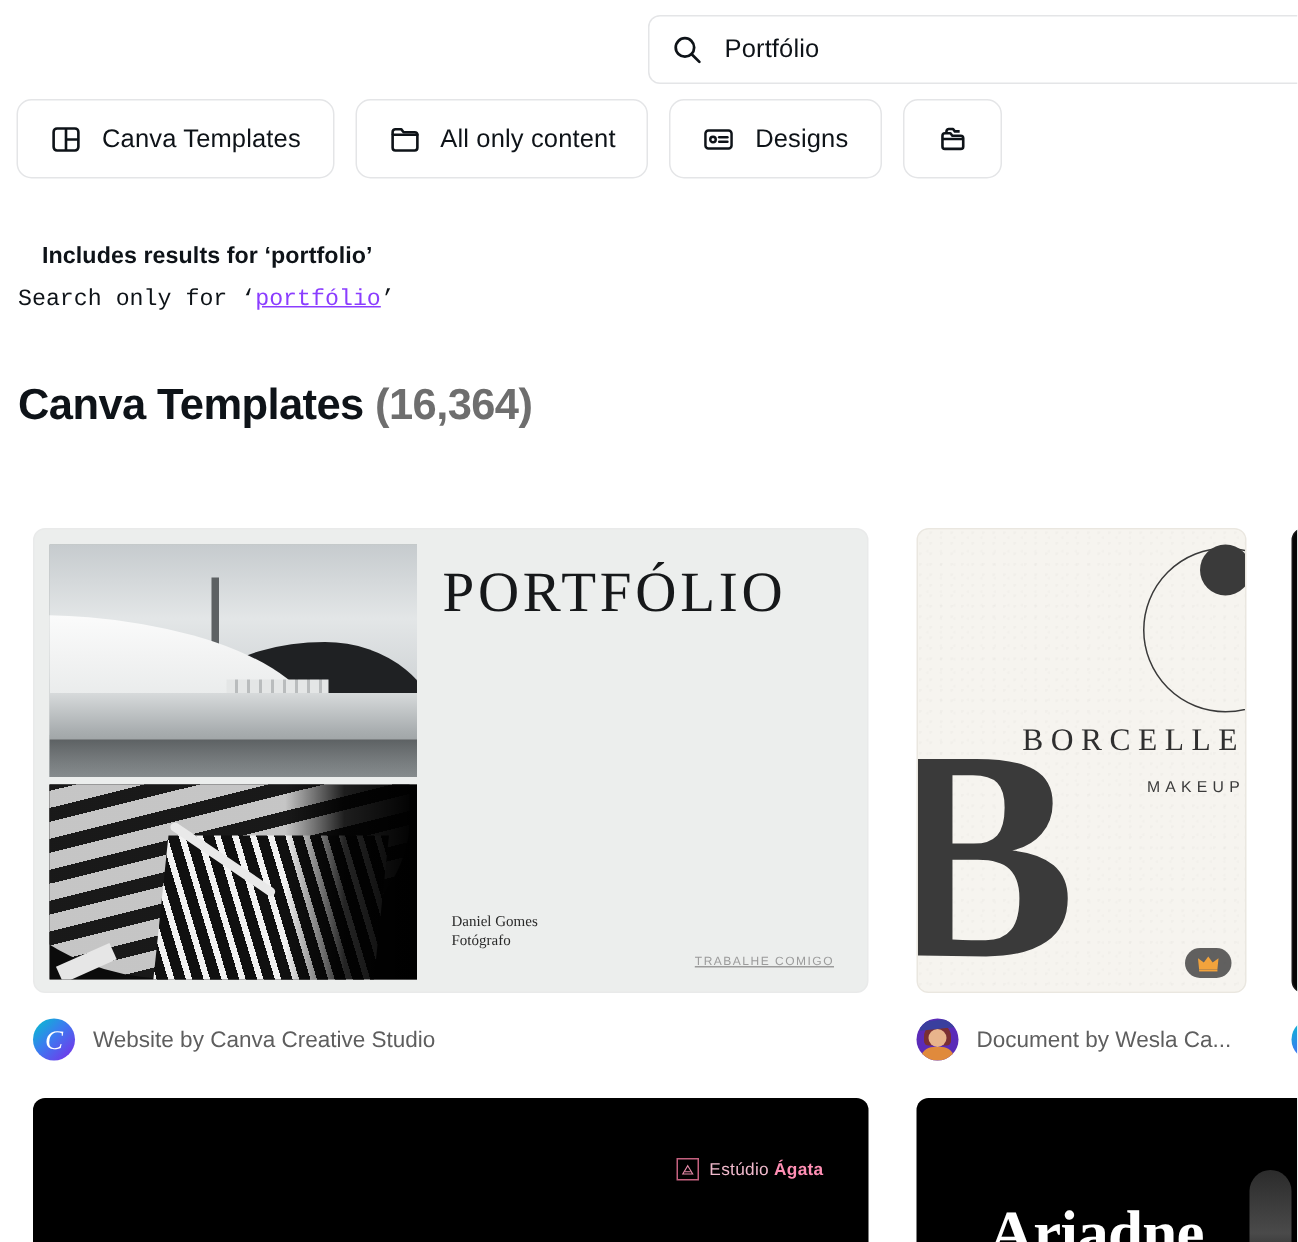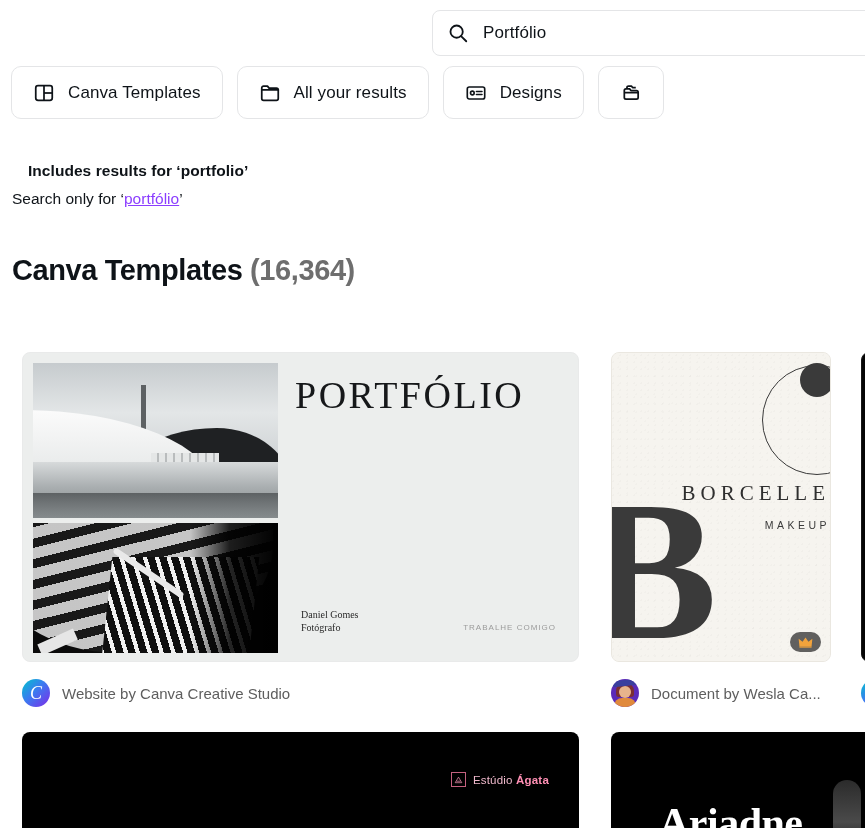--- a/index.html
+++ b/index.html
@@ -98,20 +98,21 @@
     color: #0e1318;
     line-height: 22px;
     letter-spacing: 0.05px;
     margin-left: 16px;
   }
   .suggest-line2 {
     font-size: 15.5px;
     color: #0e1318;
     line-height: 22px;
     margin-top: 6px;
+    font-family: Liberation Mono, monospace;
   }
   .suggest-link {
     color: #8b3dff;
     text-decoration: underline;
     cursor: pointer;
   }
 
   
   .section-head {
     position: absolute;
@@ -189,25 +190,26 @@
   .c1-name {
     position: absolute;
     left: 278px; bottom: 27px;
     font-family: "Liberation Serif", serif;
     font-size: 10px;
     line-height: 13px;
     color: #2a2a2a;
   }
   .c1-cta {
     position: absolute;
-    right: 22px; bottom: 29px;
+    right: 22px; bottom: 16px;
     font-family: "Liberation Sans", sans-serif;
     font-size: 8px;
     letter-spacing: 1px;
     color: #9b9b9b;
+    text-decoration: underline;
   }
 
   
   .c2-wrap { left: 611px; top: 0; width: 220px; }
   .c2-thumb {
     width: 220px;
     height: 310px;
     background: #f6f4ef;
     border: 1px solid #eae7e0;
   }
@@ -469,21 +471,21 @@
       <span class="chip-label">Canva Templates</span>
     </div>
 
     <div class="chip">
       <span class="chip-icon">
         <svg width="22" height="22" viewBox="0 0 24 24" fill="none" stroke="#0e1318" stroke-width="1.9" stroke-linejoin="round">
           <path d="M3 8.5V18a2 2 0 0 0 2 2h14a2 2 0 0 0 2-2V8.5z"></path>
           <path d="M3 8.5V6.5a2 2 0 0 1 2-2h4.2l1.8 2.2H19a2 2 0 0 1 2 2v.3"></path>
         </svg>
       </span>
-      <span class="chip-label">All your results</span>
+      <span class="chip-label">All only content</span>
     </div>
 
     <div class="chip">
       <span class="chip-icon">
         <svg width="22" height="22" viewBox="0 0 24 24" fill="none" stroke="#0e1318" stroke-width="1.8">
           <rect x="2.5" y="5.5" width="19" height="13" rx="2.2"></rect>
           <circle cx="8" cy="12" r="2"></circle>
           <line x1="12.5" y1="10.4" x2="18.5" y2="10.4" stroke-linecap="round"></line>
           <line x1="12.5" y1="13.6" x2="18.5" y2="13.6" stroke-linecap="round"></line>
         </svg>

